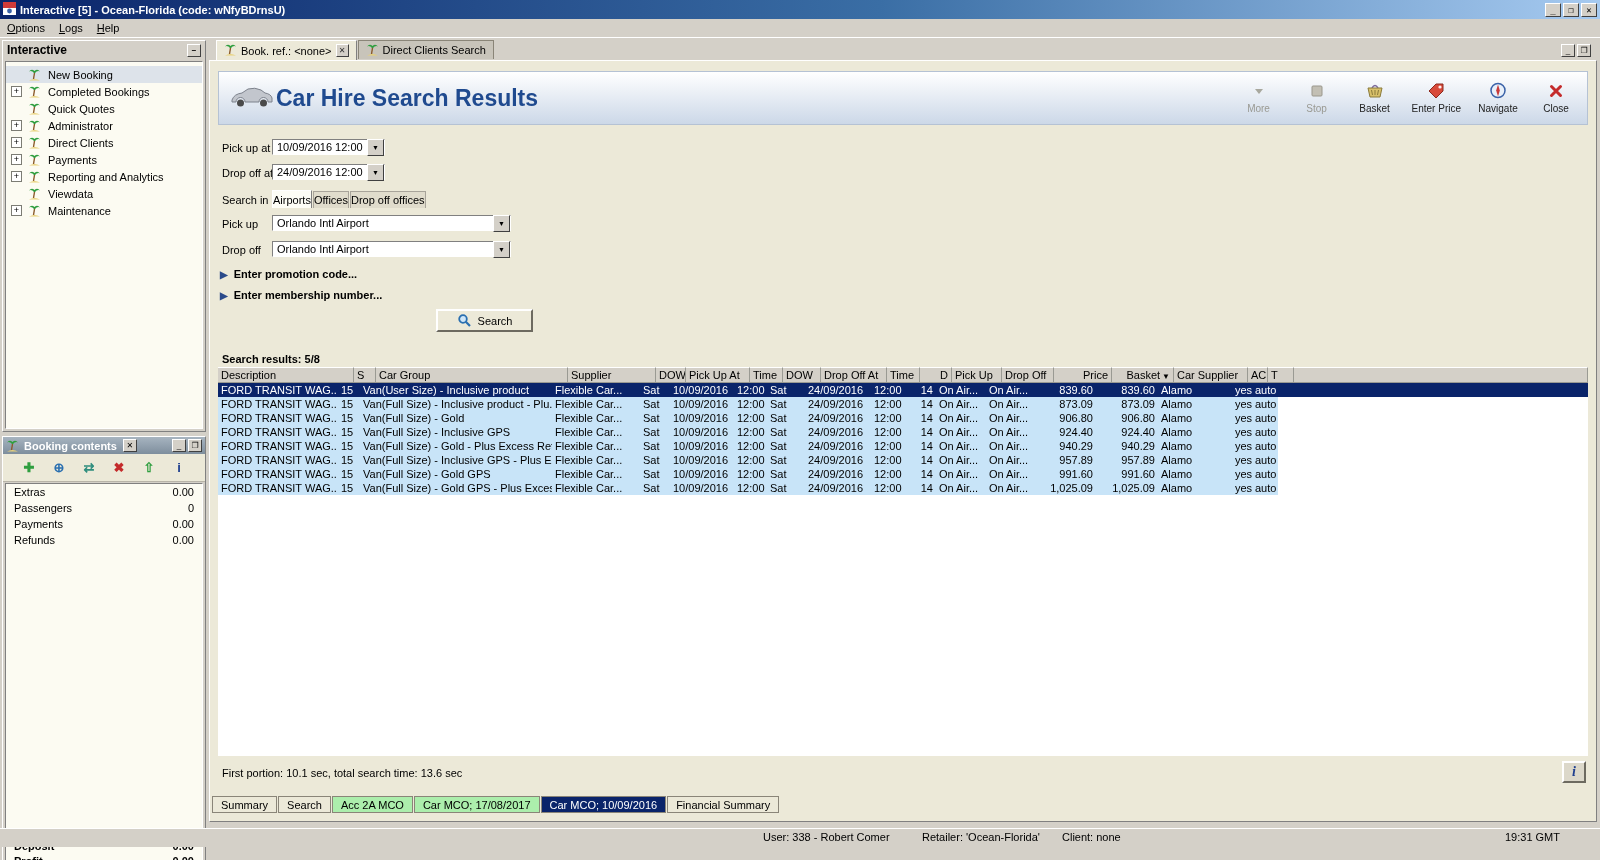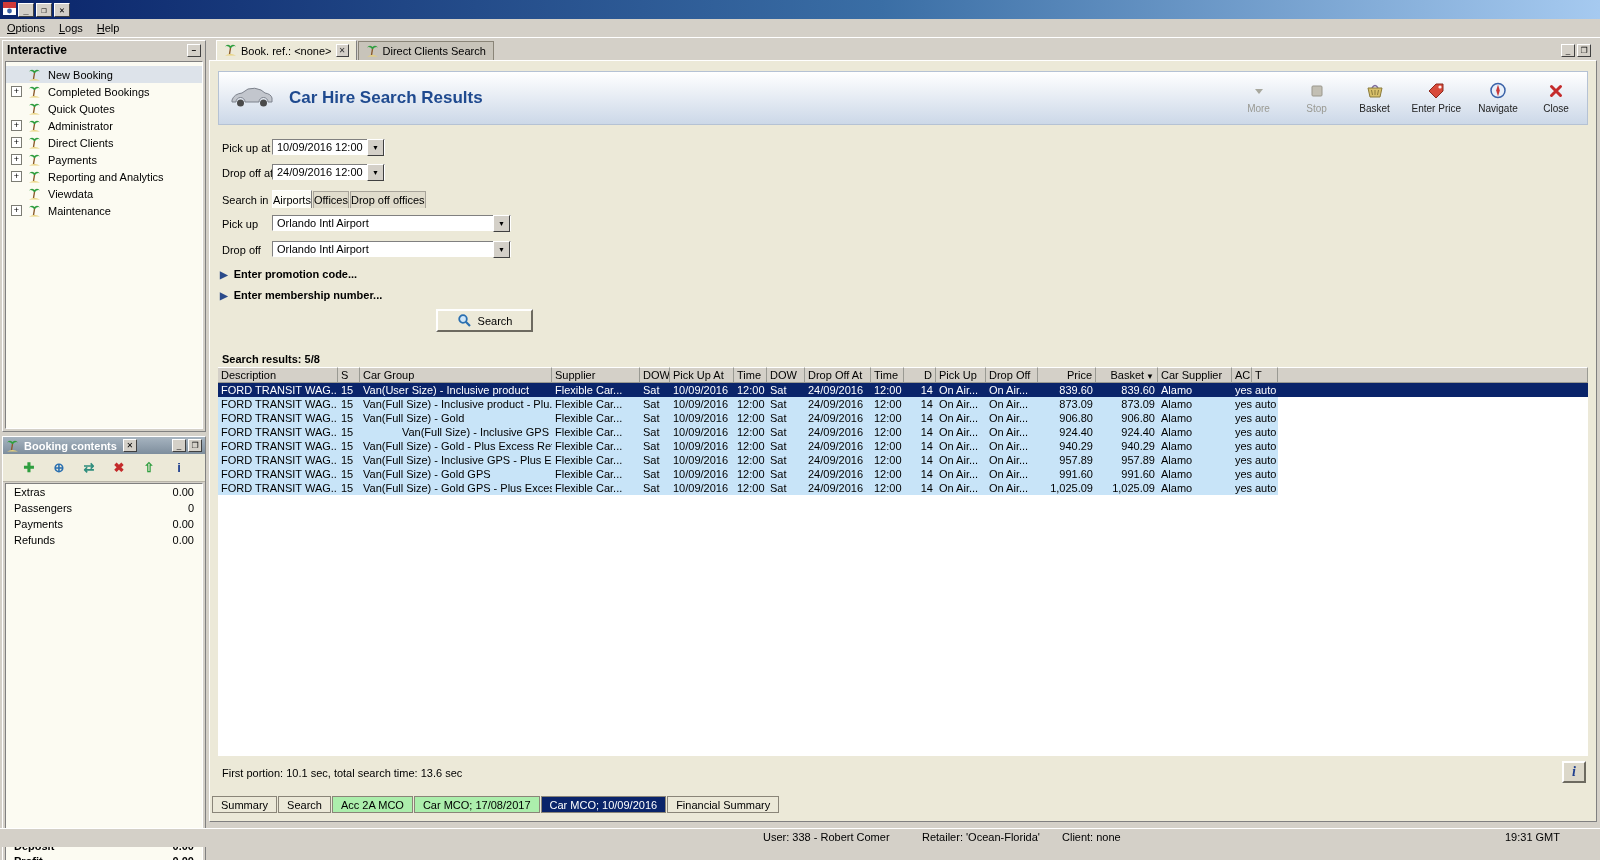--- a/index.html
+++ b/index.html
@@ -46,21 +46,21 @@
   #tabstrip{position:absolute;left:0;top:0;right:0;height:20px;background:#d4d0c8;display:flex;align-items:flex-end}
   .doctab{height:19px;display:flex;align-items:center;gap:4px;padding:0 7px;box-sizing:border-box;margin-right:1px;background:#c8c4ba;border:1px solid #8a8578;border-bottom:none;white-space:nowrap}
   .doctab.active{background:#ece9d8;border-color:#fff #808080 #ece9d8 #fff;height:20px}
   .tabclose{width:13px;height:13px;background:#d4d0c8;border:1px solid;border-color:#fff #404040 #404040 #fff;font-size:8px;line-height:11px;text-align:center;box-sizing:border-box;color:#333}
   #tabstrip .mini{margin-left:auto;margin-bottom:3px;margin-right:6px;display:flex}
   #content{position:absolute;left:0;top:20px;right:0;bottom:0;background:#ece9d8;border:1px solid;border-color:#fff #808080 #808080 #fff;box-sizing:border-box}
 
   
   #band{position:absolute;left:8px;top:10px;right:8px;height:54px;background:linear-gradient(#ffffff,#ccd8e8);border:1px solid #b5c2d4;display:flex;align-items:center;box-sizing:border-box}
   #band .caricon{margin-left:10px}
-  #band .btitle{margin-left:14px;font-size:17px;font-weight:bold;color:#1f4a8f;white-space:nowrap}
+  #band .btitle{margin-left:1px;font-size:23px;font-weight:bold;color:#1f4a8f;white-space:nowrap}
   #htools{margin-left:auto;margin-right:10px;display:flex;gap:16px}
   .hbtn{display:flex;flex-direction:column;align-items:center;justify-content:center;min-width:42px;font-size:10px;color:#222}
   .hbtn .hlab{margin-top:2px;white-space:nowrap}
   .hbtn.disabled{color:#9a9a93}
 
   
   .flabel{position:absolute;white-space:nowrap}
   .combo{position:absolute;height:16px;background:#fff;border:1px solid;border-color:#808080 #fff #fff #808080;display:flex;align-items:center;box-sizing:border-box}
   .combo .cval{flex:1;padding:0 4px;white-space:nowrap;overflow:hidden}
   .combo .drop{width:17px;height:17px;background:#d4d0c8;border:1px solid;border-color:#fff #404040 #404040 #fff;font-size:7px;line-height:15px;text-align:center;box-sizing:border-box;flex:none}
@@ -100,20 +100,21 @@
 </style>
 </head>
 <body>
 
 <div id="titlebar">
   <span><svg width="13" height="13">
         <rect width="13" height="13" fill="#fff"></rect>
         <rect width="13" height="6" fill="#d03a3a"></rect>
         <circle cx="6.5" cy="9" r="2.4" fill="#3a62a8"></circle>
       </svg></span>
+  <span class="ttl">Interactive [5] - Ocean-Florida (code: wNfyBDrnsU)</span>
   <span class="winbtn">_</span>
   <span class="winbtn">❐</span>
   <span class="winbtn">✕</span>
 </div>
 
 <div id="menubar">
     <span class="menu-item">Options</span>
     <span class="menu-item">Logs</span>
     <span class="menu-item">Help</span>
   </div>
@@ -261,21 +262,21 @@
           <span class="bl">Total</span>
           <span class="bv">0.00</span>
         </div>
       </div>
   </div>
 </div>
 
 <div id="main">
   <div id="tabstrip">
     <span style="width:7px"></span>
-    <span id="doctabs" style="display:flex;align-items:flex-end">
+    <span id="doctabs" style="display:flex;align-items:flex-start">
         <span class="doctab active">
           <span><svg width="13" height="13" viewBox="0 0 13 13">
               <path d="M6.5 5.5 Q3.5 2 1 3.5 Q3.5 0.5 6.5 3 Q9.5 0.5 12 3.5 Q9.5 2 6.5 5.5" fill="#2f9e3f"></path>
               <path d="M6.5 5 L5.5 11" stroke="#8a5a2a" stroke-width="1.4" fill="none"></path>
               <path d="M1 12.5 Q6.5 9.5 12 12.5 Z" fill="#e8d27a"></path>
             </svg></span>
           <span>Book. ref.: &lt;none&gt;</span>
           <span class="tabclose">✕</span>
         </span>
         <span class="doctab">
@@ -391,21 +392,21 @@
             <circle cx="6" cy="6" r="3.8" fill="#cfe6f8" stroke="#2a6fb0" stroke-width="1.8"></circle>
             <line x1="8.8" y1="8.8" x2="13" y2="13" stroke="#2a6fb0" stroke-width="2.2"></line>
           </svg></span>
       <span>Search</span>
     </span>
 
     <span id="results-label">Search results: 5/8</span>
 
     <div id="grid">
       <div class="gh">
-          <span class="c" style="width: 120px;"><span>Description</span></span>
+          <span class="c" style="width: 136px;"><span>Description</span></span>
           <span class="c" style="width: 22px;"><span>S</span></span>
           <span class="c" style="width: 192px;"><span>Car Group</span></span>
           <span class="c" style="width: 88px;"><span>Supplier</span></span>
           <span class="c" style="width: 30px;"><span>DOW</span></span>
           <span class="c" style="width: 64px;"><span>Pick Up At</span></span>
           <span class="c" style="width: 33px;"><span>Time</span></span>
           <span class="c" style="width: 38px;"><span>DOW</span></span>
           <span class="c" style="width: 66px;"><span>Drop Off At</span></span>
           <span class="c" style="width: 33px;"><span>Time</span></span>
           <span class="c r" style="width: 32px;"><span>D</span></span>
@@ -478,21 +479,21 @@
             <span class="c r" style="width: 58px;">906.80</span>
             <span class="c r" style="width: 62px;">906.80</span>
             <span class="c" style="width: 74px;">Alamo</span>
             <span class="c" style="width: 20px;">yes</span>
             <span class="c" style="width: 26px;">auto</span>
             <span class="fill"></span>
           </div>
           <div class="gr">
             <span class="c" style="width: 120px;">FORD TRANSIT WAG...</span>
             <span class="c" style="width: 22px;">15</span>
-            <span class="c" style="width: 192px; text-align: right;">Van(Full Size) - Inclusive GPS</span>
+            <span class="c" style="width: 192px;">Van(Full Size) - Inclusive GPS</span>
             <span class="c" style="width: 88px;">Flexible Car...</span>
             <span class="c" style="width: 30px;">Sat</span>
             <span class="c" style="width: 64px;">10/09/2016</span>
             <span class="c" style="width: 33px;">12:00</span>
             <span class="c" style="width: 38px;">Sat</span>
             <span class="c" style="width: 66px;">24/09/2016</span>
             <span class="c" style="width: 33px;">12:00</span>
             <span class="c r" style="width: 32px;">14</span>
             <span class="c" style="width: 50px;">On Air...</span>
             <span class="c" style="width: 52px;">On Air...</span>

